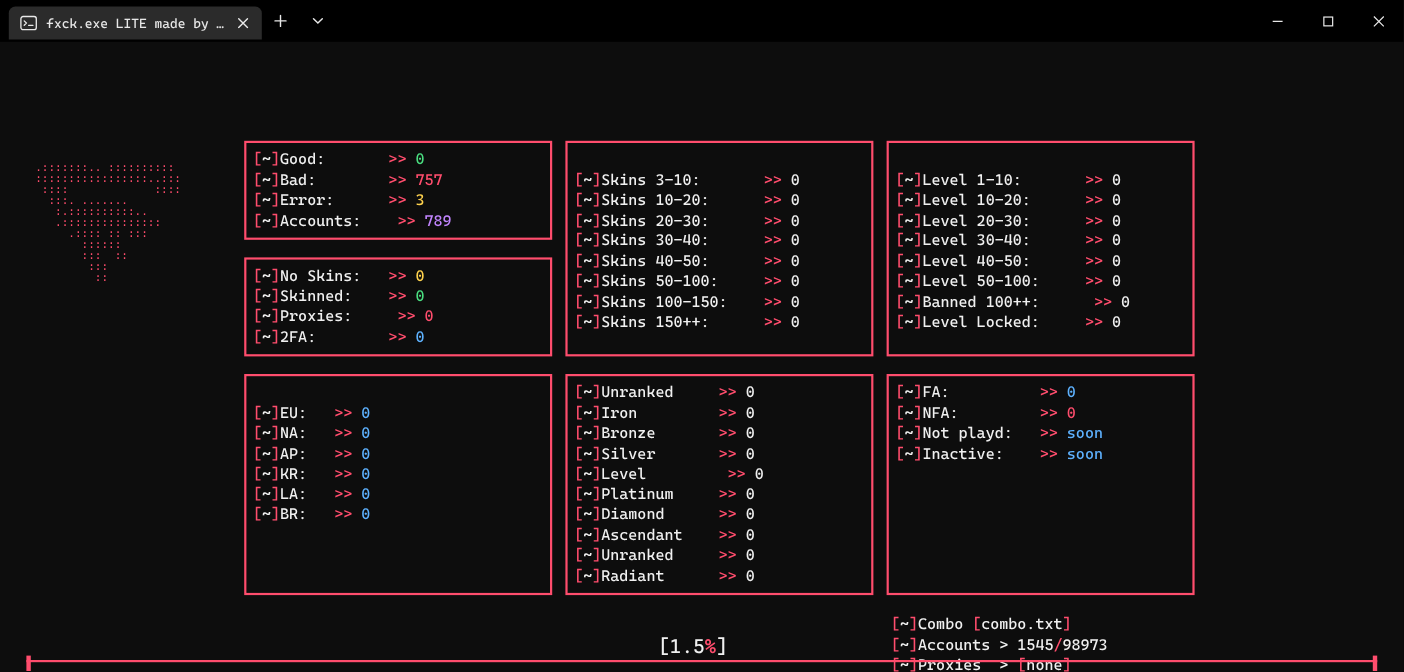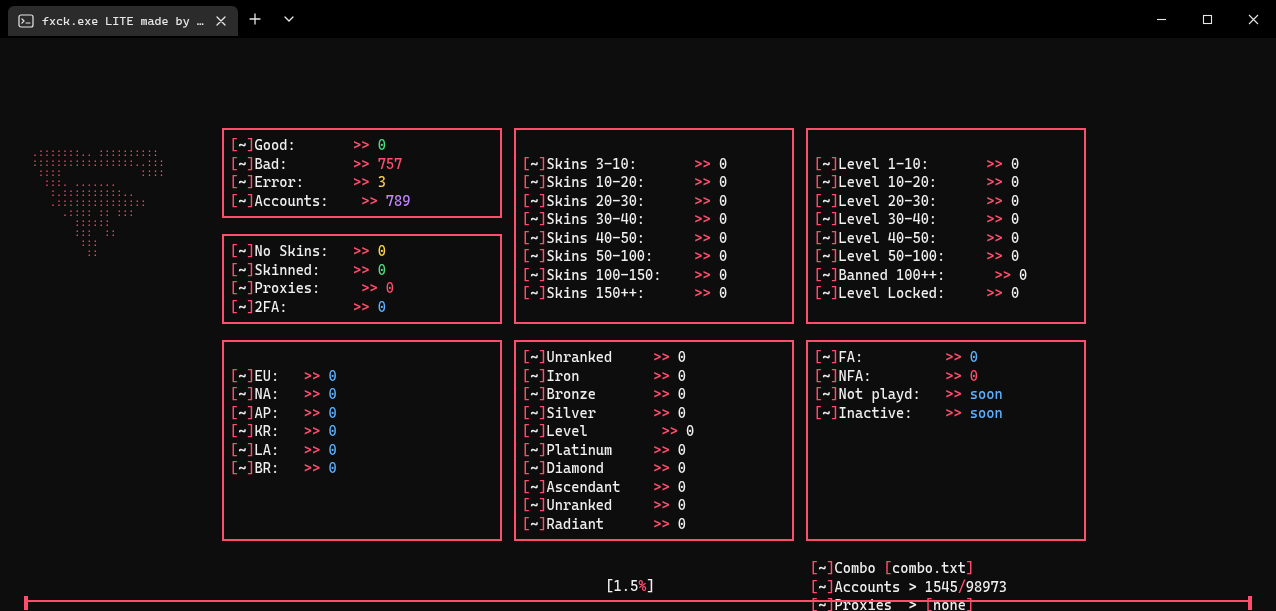--- a/index.html
+++ b/index.html
@@ -52,21 +52,21 @@
   
   .box1{grid-column:1;grid-row:1;}
   .box2{grid-column:1;grid-row:2;}
   .box3{grid-column:2;grid-row:1 / span 2;}
   .box4{grid-column:3;grid-row:1 / span 2;}
   .box5{grid-column:1;grid-row:3;}
   .box6{grid-column:2;grid-row:3;}
   .box7{grid-column:3;grid-row:3;}
   .box8{grid-column:3;grid-row:4;}
   
-  .percent{position:absolute;left:0;right:16px;top:540px;text-align:center;color:var(--white);font-size:14px;}
+  .percent{position:absolute;left:0;right:16px;top:540px;text-align:center;color:var(--white);font-size:18px;}
   .percent .p{color:var(--red);}
   .progressbar{position:absolute;left:24px;right:24px;top:558px;height:10px;}
   .progress-track{position:absolute;left:0;right:0;top:4px;height:2px;background:var(--red);}
   .progress-cap{position:absolute;top:0;width:4px;height:14px;background:var(--red);}
   .progress-cap.left{left:0;}
   .progress-cap.right{right:0;}
 </style>
 </head>
 <body>
 

